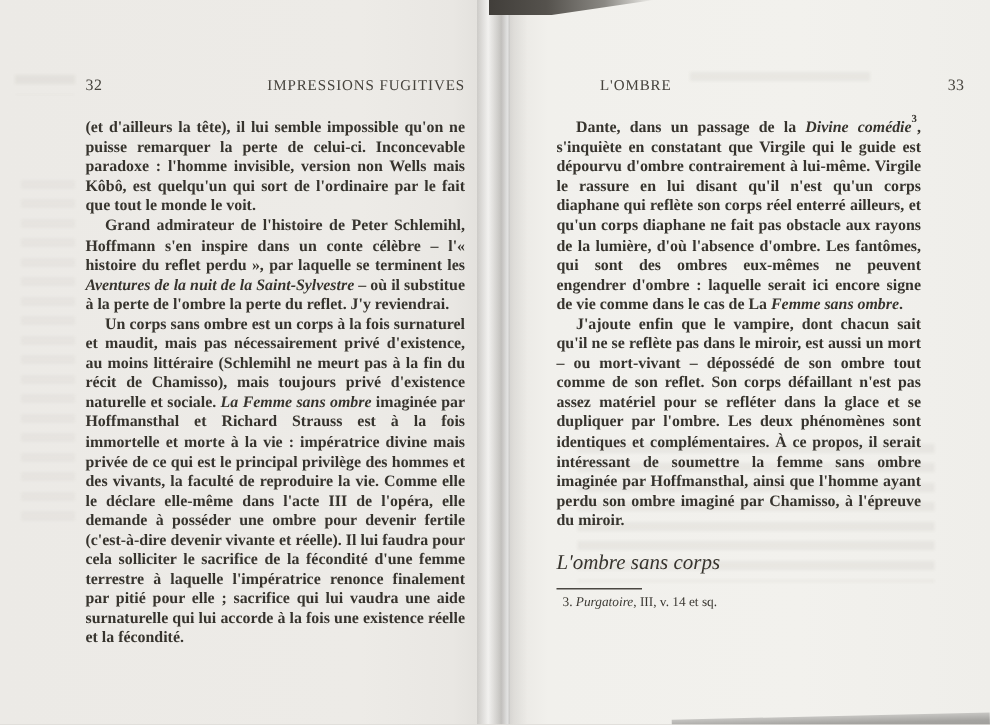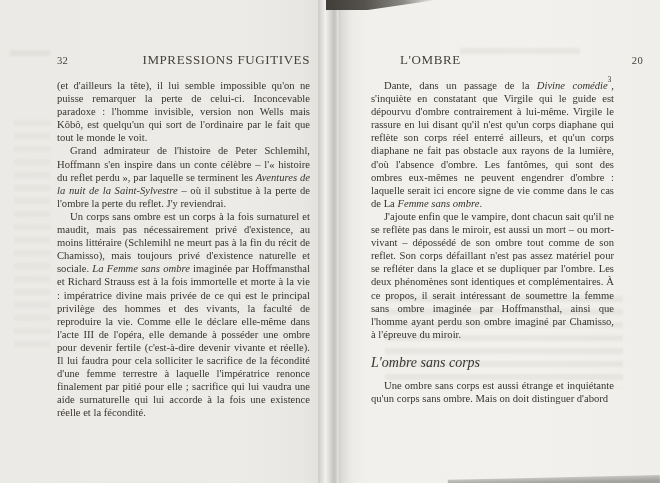--- a/index.html
+++ b/index.html
@@ -44,29 +44,29 @@
     background:repeating-linear-gradient(to bottom,rgba(112,106,94,.10) 0 6px,rgba(112,106,94,0) 6px 13px);
     filter:blur(1.1px);opacity:.75;
   }
   
   .running-head{
     position:absolute;top:52px;left:57px;width:253px;
     display:flex;justify-content:space-between;align-items:baseline;
     font-size:10.2px;color:#45423c;letter-spacing:.3px;
   }
   .page-right .running-head{left:60px;width:243px;}
-  .rh-title{font-size:13px;letter-spacing:.6px;}
+  .rh-title{font-size:10px;letter-spacing:.6px;}
   .pagenum{font-size:10.6px;}
   .body{
     position:absolute;top:79px;left:57px;width:253px;
     font-size:10.6px;line-height:13.1px;color:#37342e;
     text-align:justify;hyphens:auto;-webkit-hyphens:auto;
   }
   .page-right .body{left:31px;width:243px;}
-  .para{margin:0;text-indent:13px;}
+  .para{margin:0;text-indent:13px;font-weight:bold;}
   .para.noindent{text-indent:0;}
   .it{font-style:italic;}
   sup{font-size:68%;line-height:0;position:relative;top:-.35em;}
   .subhead{
     margin:15px 0 10px 0;font-size:14px;font-weight:normal;
     font-style:italic;color:#37342e;
   }
   .footnote{
     margin-top:9px;font-size:8.9px;line-height:11px;color:#3b3832;
   }
@@ -90,26 +90,29 @@
       <p class="para"><span>Grand admirateur de l'histoire de Peter Schlemihl, Hoffmann s'en inspire dans un conte célèbre – l'« histoire du reflet perdu », par laquelle se terminent les </span><span class="it">Aventures de la nuit de la Saint-Sylvestre</span><span> – où il substitue à la perte de l'ombre la perte du reflet. J'y reviendrai.</span></p>
       <p class="para"><span>Un corps sans ombre est un corps à la fois surnaturel et maudit, mais pas nécessairement privé d'existence, au moins littéraire (Schlemihl ne meurt pas à la fin du récit de Chamisso), mais toujours privé d'existence naturelle et sociale. </span><span class="it">La Femme sans ombre</span><span> imaginée par Hoffmansthal et Richard Strauss est à la fois immortelle et morte à la vie : impératrice divine mais privée de ce qui est le principal privilège des hommes et des vivants, la faculté de reproduire la vie. Comme elle le déclare elle-même dans l'acte III de l'opéra, elle demande à posséder une ombre pour devenir fertile (c'est-à-dire devenir vivante et réelle). Il lui faudra pour cela solliciter le sacrifice de la fécondité d'une femme terrestre à laquelle l'impératrice renonce finalement par pitié pour elle ; sacrifice qui lui vaudra une aide surnaturelle qui lui accorde à la fois une existence réelle et la fécondité.</span></p>
     </div>
   </section>
 
   <section class="page page-right">
     <div class="ghost" style="left:120px;top:48px;width:120px;height:12px;"></div>
     <div class="ghost" style="left:45px;top:296px;width:238px;height:92px;"></div>
     <header class="running-head">
       <span class="rh-title">L'OMBRE</span>
-      <span class="pagenum">20</span>
+      <span class="pagenum">33</span>
     </header>
     <div class="body">
       <p class="para"><span>Dante, dans un passage de la </span><span class="it">Divine comédie</span><sup>3</sup><span>, s'inquiète en constatant que Virgile qui le guide est dépourvu d'ombre contrairement à lui-même. Virgile le rassure en lui disant qu'il n'est qu'un corps diaphane qui reflète son corps réel enterré ailleurs, et qu'un corps diaphane ne fait pas obstacle aux rayons de la lumière, d'où l'absence d'ombre. Les fantômes, qui sont des ombres eux-mêmes ne peuvent engendrer d'ombre : laquelle serait ici encore signe de vie comme dans le cas de La </span><span class="it">Femme sans ombre</span><span>.</span></p>
       <p class="para"><span>J'ajoute enfin que le vampire, dont chacun sait qu'il ne se reflète pas dans le miroir, est aussi un mort – ou mort-vivant – dépossédé de son ombre tout comme de son reflet. Son corps défaillant n'est pas assez matériel pour se refléter dans la glace et se dupliquer par l'ombre. Les deux phénomènes sont identiques et complémentaires. À ce propos, il serait intéressant de soumettre la femme sans ombre imaginée par Hoffmansthal, ainsi que l'homme ayant perdu son ombre imaginé par Chamisso, à l'épreuve du miroir.</span></p>
       <h2 class="subhead">L'ombre sans corps</h2>
-      <p class="para"><span>Une ombre sans corps est aussi étrange et inquiétante qu'un corps sans ombre. Mais on doit distinguer d'abord</span></p>
+      <div class="footnote">
+        <span class="fn-rule"></span>
+        <span class="fn-text"><span>3. </span><span class="it">Purgatoire</span><span>, III, v. 14 et sq.</span></span>
+      </div>
     </div>
   </section>
 
   <div class="gutter"></div>
   <div class="top-wedge"></div>
   <div class="bottom-edge"></div>
 </div>
 
 </body></html>

